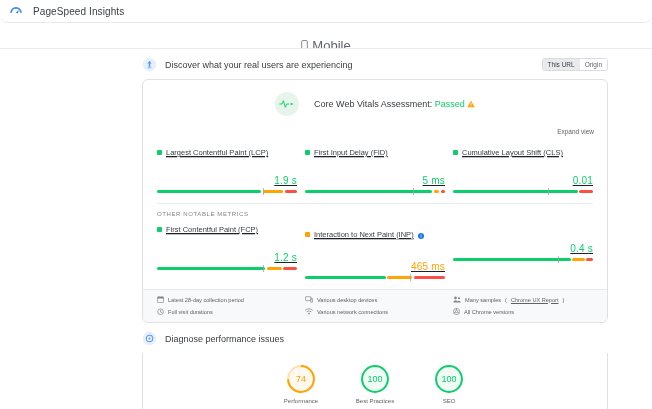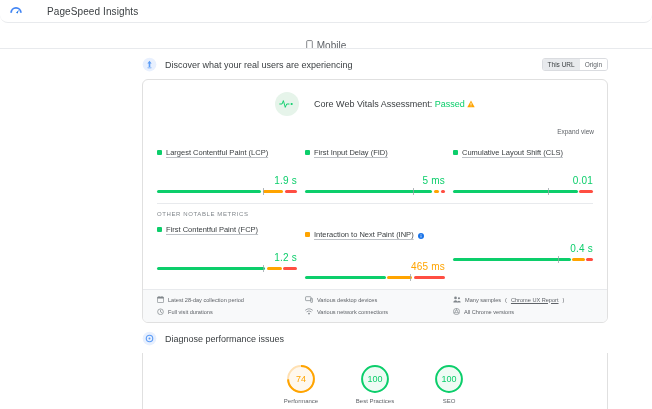--- a/index.html
+++ b/index.html
@@ -8,36 +8,36 @@
     background: #ffffff;
     font-family: "Liberation Sans", sans-serif;
     overflow: hidden;
     color: #202124;
   }
   .page { position: relative; width: 652px; height: 409px; }
 
   
   .appbar {
     height: 23px; display: flex; align-items: center;
-    padding-left: 9px; gap: 24px;
+    padding-left: 9px; gap: 10px;
     border-bottom: 1px solid #e8eaed;
     background: #fff;
     border-radius: 8px;
   }
   .logo-icon { width: 14px; height: 14px; flex: 0 0 14px; display:block; }
   .app-title { font-size: 10px; color: #3c4043; letter-spacing: .1px; }
 
   
   .tabbar {
     height: 26px; display: flex; justify-content: center; align-items: stretch;
     gap: 0px; margin-top: 10px;
   }
   .tab {
     display: flex; align-items: center; gap: 4px;
-    padding: 0 11px; font-size: 10px; color: #5f6368;
+    padding: 0 11px; font-size: 13px; color: #5f6368;
     border-bottom: 2px solid transparent; cursor: pointer;
     background: transparent;
   }
   .tab.active {
     color: #1a73e8; border-bottom-color: #1a73e8;
     background: #f1f5fd;
   }
   .tab svg { display:block; }
 
   
@@ -81,21 +81,21 @@
     background: #e6f4ea; display:flex; align-items:center; justify-content:center;
   }
   .cwv-text { font-size: 9px; color: #3c4043; }
   .cwv-text .pass { color: #0cce6b; }
   .warn-tri { display:inline-block; vertical-align:-1px; margin-left:2px; }
   .expand-row { text-align: right; padding: 2px 13px 4px 0; }
   .expand-link { font-size: 6.5px; color: #5f6368; text-decoration: none; cursor: pointer; }
 
   .metrics-grid {
     display: grid; grid-template-columns: 1fr 1fr 1fr;
-    gap: 0 8px; padding: 6px 14px 10px 14px;
+    gap: 0 8px; padding: 6px 14px 10px 14px; text-decoration: underline;
   }
   .metric-label-row { display:flex; align-items:center; gap:4px; }
   .sq { width: 5px; height: 5px; flex:0 0 5px; border-radius:1px; }
   .sq.green { background:#0cce6b; }
   .sq.orange { background:#ffa400; }
   .metric-name {
     font-size: 7.5px; color: #3c4043;
     text-decoration: underline; text-decoration-color:#bdc1c6;
     text-underline-offset: 2px; cursor: pointer;
   }

